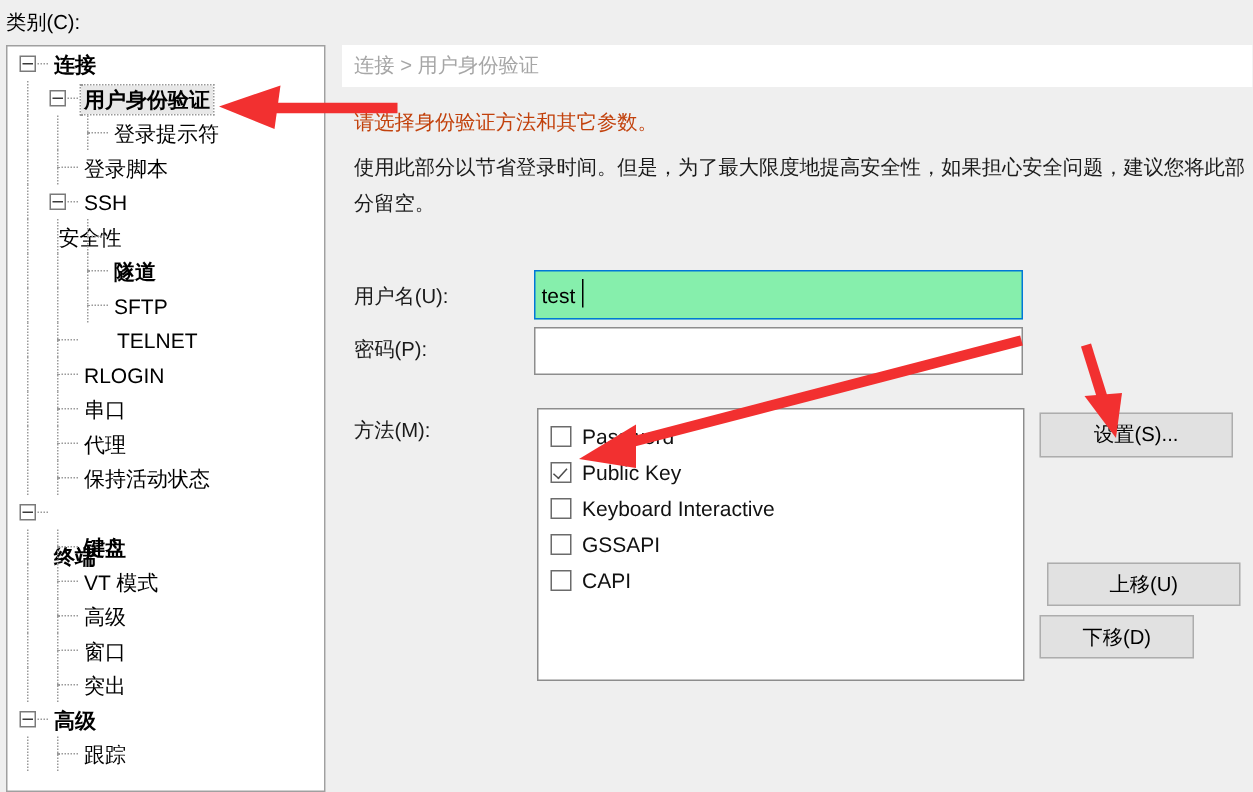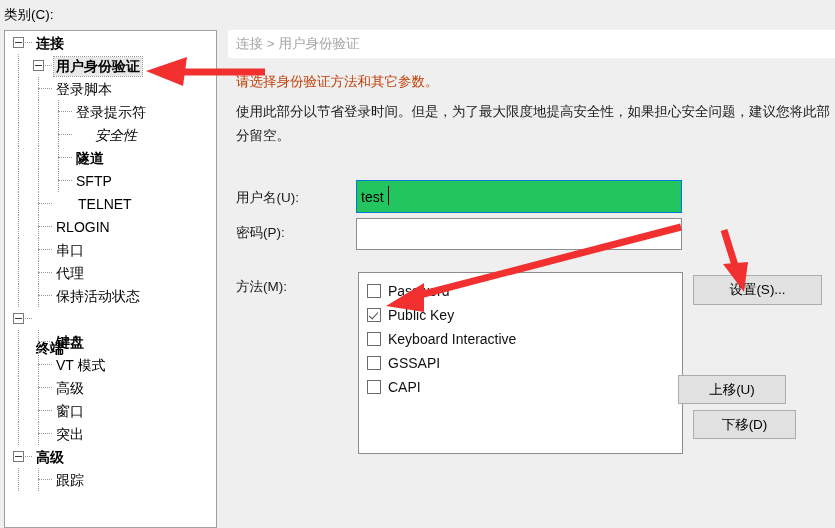--- a/index.html
+++ b/index.html
@@ -139,21 +139,21 @@
   #label-password { left: 8px; top: 224px; }
   #label-method   { left: 8px; top: 278px; }
 
   #username-input {
     position: absolute;
     left: 128px;
     top: 180px;
     width: 326px;
     height: 33px;
     border: 1px solid #0078d7;
-    background: #22c55e;
+    background: #86efac;
     box-sizing: border-box;
     font-family: "Liberation Sans", "DejaVu Sans", sans-serif;
     font-size: 14px;
     color: #000;
     padding: 0 4px;
     outline: none;
   }
   #username-caret {
     position: absolute;
     left: 160px;
@@ -225,43 +225,44 @@
     border: 1px solid #adadad;
     box-sizing: border-box;
     font-family: "Liberation Sans", "DejaVu Sans", sans-serif;
     font-size: 13.5px;
     color: #000;
     text-align: center;
     white-space: nowrap;
     cursor: default;
   }
   #btn-settings { left: 465px; top: 275px; width: 129px; height: 30px; line-height: 28px; }
-  #btn-moveup   { left: 450px; top: 375px; width: 108px; height: 29px; line-height: 27px; }
+  #btn-moveup   { left: 470px; top: 375px; width: 129px; height: 29px; line-height: 27px; }
   #btn-movedown { left: 465px; top: 410px; width: 103px; height: 29px; line-height: 27px; }
 
   #arrow-layer {
     position: absolute;
     left: 0;
     top: 0;
     width: 835px;
     height: 528px;
     pointer-events: none;
   }
 </style>
 </head>
 <body>
 
 <div id="category-label">类别(C):</div>
 
 <div id="category-tree">
     <div class="tree-row bold"><div class="tw" style="left: 8px;"></div><div class="hdash" style="left: 20px; width: 7px;"></div><span class="tree-label" style="margin-left: 29px;">连接</span></div>
     <div class="tree-row bold selected"><div class="vline" style="left: 13px;"></div><div class="tw" style="left: 28px;"></div><div class="hdash" style="left: 40px; width: 7px;"></div><span class="tree-label" style="margin-left: 49px;">用户身份验证</span></div>
+    <div class="tree-row"><div class="vline" style="left: 13px;"></div><div class="vline" style="left: 33px;"></div><div class="vline" style="left: 53px;"></div><div class="hdash" style="left: 53px; width: 14px;"></div><span class="tree-label" style="margin-left: 69px;">登录提示符</span></div>
     <div class="tree-row"><div class="vline" style="left: 13px;"></div><div class="vline" style="left: 33px;"></div><div class="hdash" style="left: 33px; width: 14px;"></div><span class="tree-label" style="margin-left: 49px;">登录脚本</span></div>
-    <div class="tree-row"><div class="vline" style="left: 13px;"></div><div class="vline" style="left: 33px;"></div><div class="vline" style="left: 53px;"></div><div class="hdash" style="left: 53px; width: 14px;"></div><span class="tree-label" style="margin-left: 69px;">登录提示符</span></div>
-    <div class="tree-row"><div class="vline" style="left: 13px;"></div><div class="vline" style="left: 33px;"></div><div class="vline" style="left: 53px;"></div><div class="hdash" style="left: 53px; width: 14px;"></div><span class="tree-label" style="margin-left: 88px; font-style: italic;">安全性</span></div>
+    <div class="tree-row"><div class="vline" style="left: 13px;"></div><div class="tw" style="left: 28px;"></div><div class="hdash" style="left: 40px; width: 7px;"></div><span class="tree-label" style="margin-left: 49px;">SSH</span></div>
+    <div class="tree-row"><div class="vline" style="left: 13px;"></div><div class="vline" style="left: 33px;"></div><div class="vline" style="left: 53px;"></div><div class="hdash" style="left: 53px; width: 14px;"></div><span class="tree-label" style="margin-left: 32px;">安全性</span></div>
     <div class="tree-row bold"><div class="vline" style="left: 13px;"></div><div class="vline" style="left: 33px;"></div><div class="vline" style="left: 53px;"></div><div class="hdash" style="left: 53px; width: 14px;"></div><span class="tree-label" style="margin-left: 69px;">隧道</span></div>
     <div class="tree-row"><div class="vline" style="left: 13px;"></div><div class="vline" style="left: 33px;"></div><div class="vline" style="left: 53px;"></div><div class="hdash" style="left: 53px; width: 14px;"></div><span class="tree-label" style="margin-left: 69px;">SFTP</span></div>
     <div class="tree-row"><div class="vline" style="left: 13px;"></div><div class="vline" style="left: 33px;"></div><div class="hdash" style="left: 33px; width: 14px;"></div><span class="tree-label" style="margin-left: 71px;">TELNET</span></div>
     <div class="tree-row"><div class="vline" style="left: 13px;"></div><div class="vline" style="left: 33px;"></div><div class="hdash" style="left: 33px; width: 14px;"></div><span class="tree-label" style="margin-left: 49px;">RLOGIN</span></div>
     <div class="tree-row"><div class="vline" style="left: 13px;"></div><div class="vline" style="left: 33px;"></div><div class="hdash" style="left: 33px; width: 14px;"></div><span class="tree-label" style="margin-left: 49px;">串口</span></div>
     <div class="tree-row"><div class="vline" style="left: 13px;"></div><div class="vline" style="left: 33px;"></div><div class="hdash" style="left: 33px; width: 14px;"></div><span class="tree-label" style="margin-left: 49px;">代理</span></div>
     <div class="tree-row"><div class="vline" style="left: 13px;"></div><div class="vline" style="left: 33px;"></div><div class="hdash" style="left: 33px; width: 14px;"></div><span class="tree-label" style="margin-left: 49px;">保持活动状态</span></div>
     <div class="tree-row bold"><div class="tw" style="left: 8px;"></div><div class="hdash" style="left: 20px; width: 7px;"></div><span class="tree-label" style="margin-left: 29px; margin-top: 32px;">终端</span></div>
     <div class="tree-row bold"><div class="vline" style="left: 13px;"></div><div class="vline" style="left: 33px;"></div><div class="hdash" style="left: 33px; width: 14px;"></div><span class="tree-label" style="margin-left: 49px;">键盘</span></div>
     <div class="tree-row"><div class="vline" style="left: 13px;"></div><div class="vline" style="left: 33px;"></div><div class="hdash" style="left: 33px; width: 14px;"></div><span class="tree-label" style="margin-left: 49px;">VT 模式</span></div>

